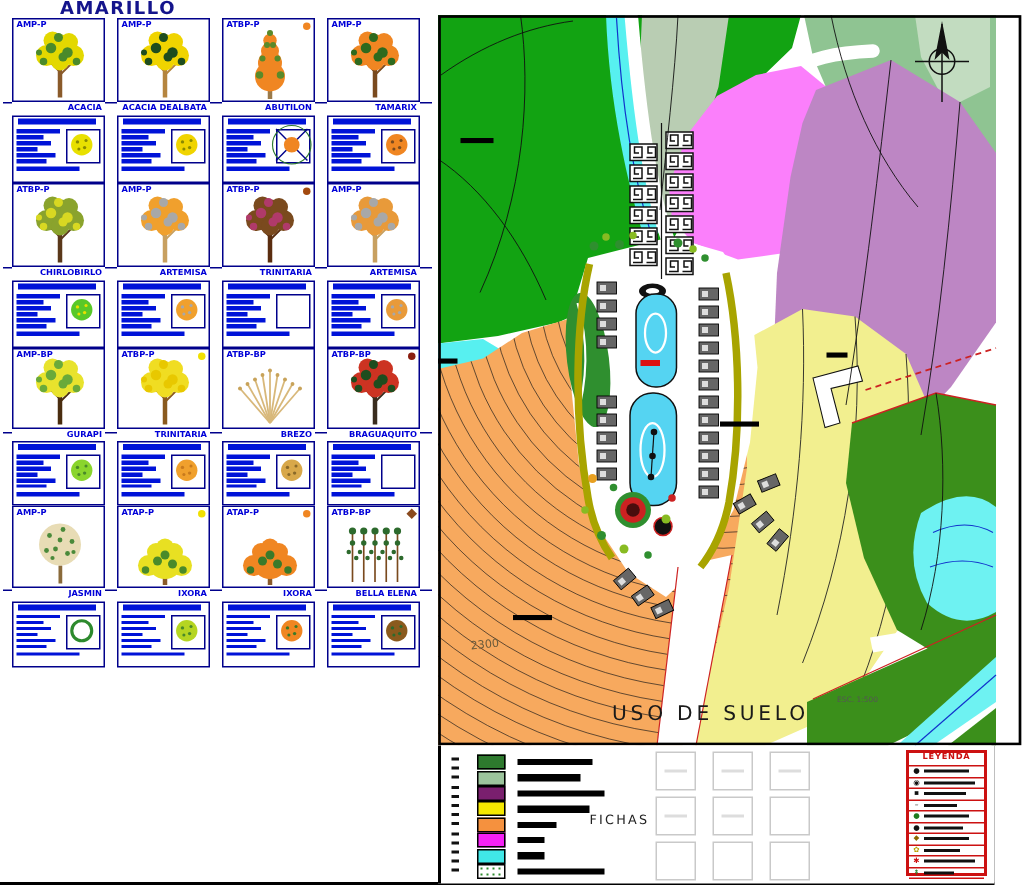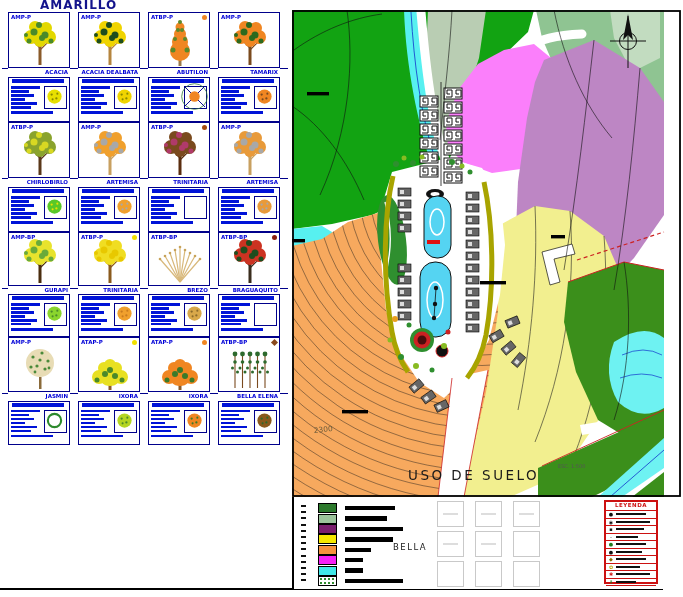--- a/index.html
+++ b/index.html
@@ -1059,21 +1059,21 @@
         </div>
         <div class="sw-row">
           <div class="sw-chip" style="background: rgb(64, 232, 232);"></div>
           <div class="sw-bar" style="width: 18px;"></div>
         </div>
         <div class="sw-row">
           <div class="sw-chip speckled"></div>
           <div class="sw-bar" style="width: 58px;"></div>
         </div>
       </div>
-    <div id="fichas-label">BELLA</div>
+    <div id="fichas-label">FICHAS</div>
     <div id="fichas-grid">
         <div class="ficha-box">
           <div class="dash"></div>
         </div>
         <div class="ficha-box">
           <div class="dash"></div>
         </div>
         <div class="ficha-box">
           <div class="dash"></div>
         </div>

